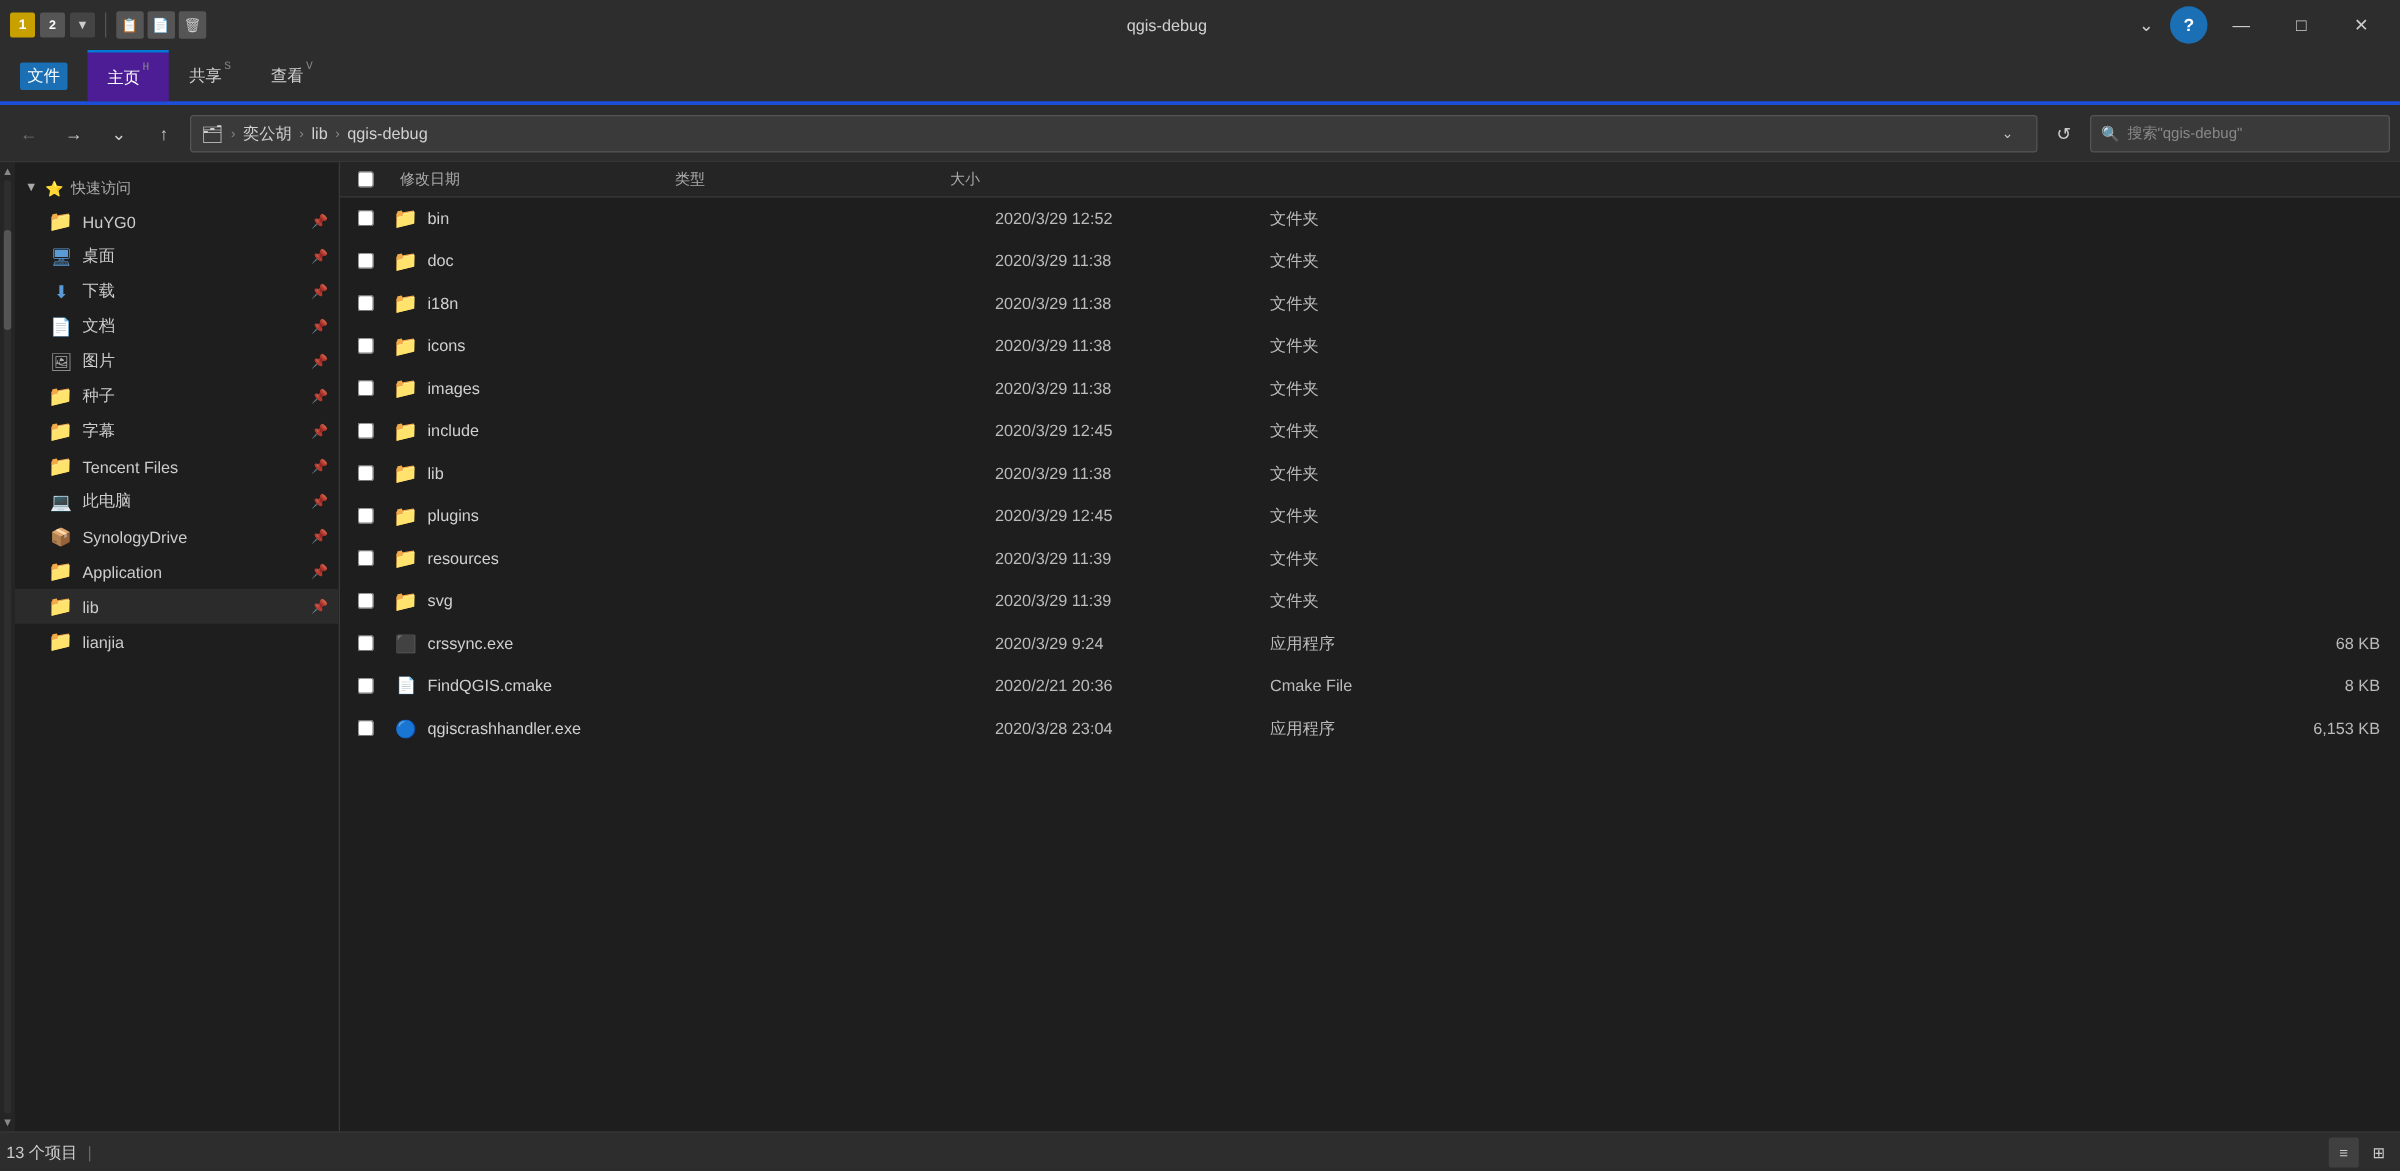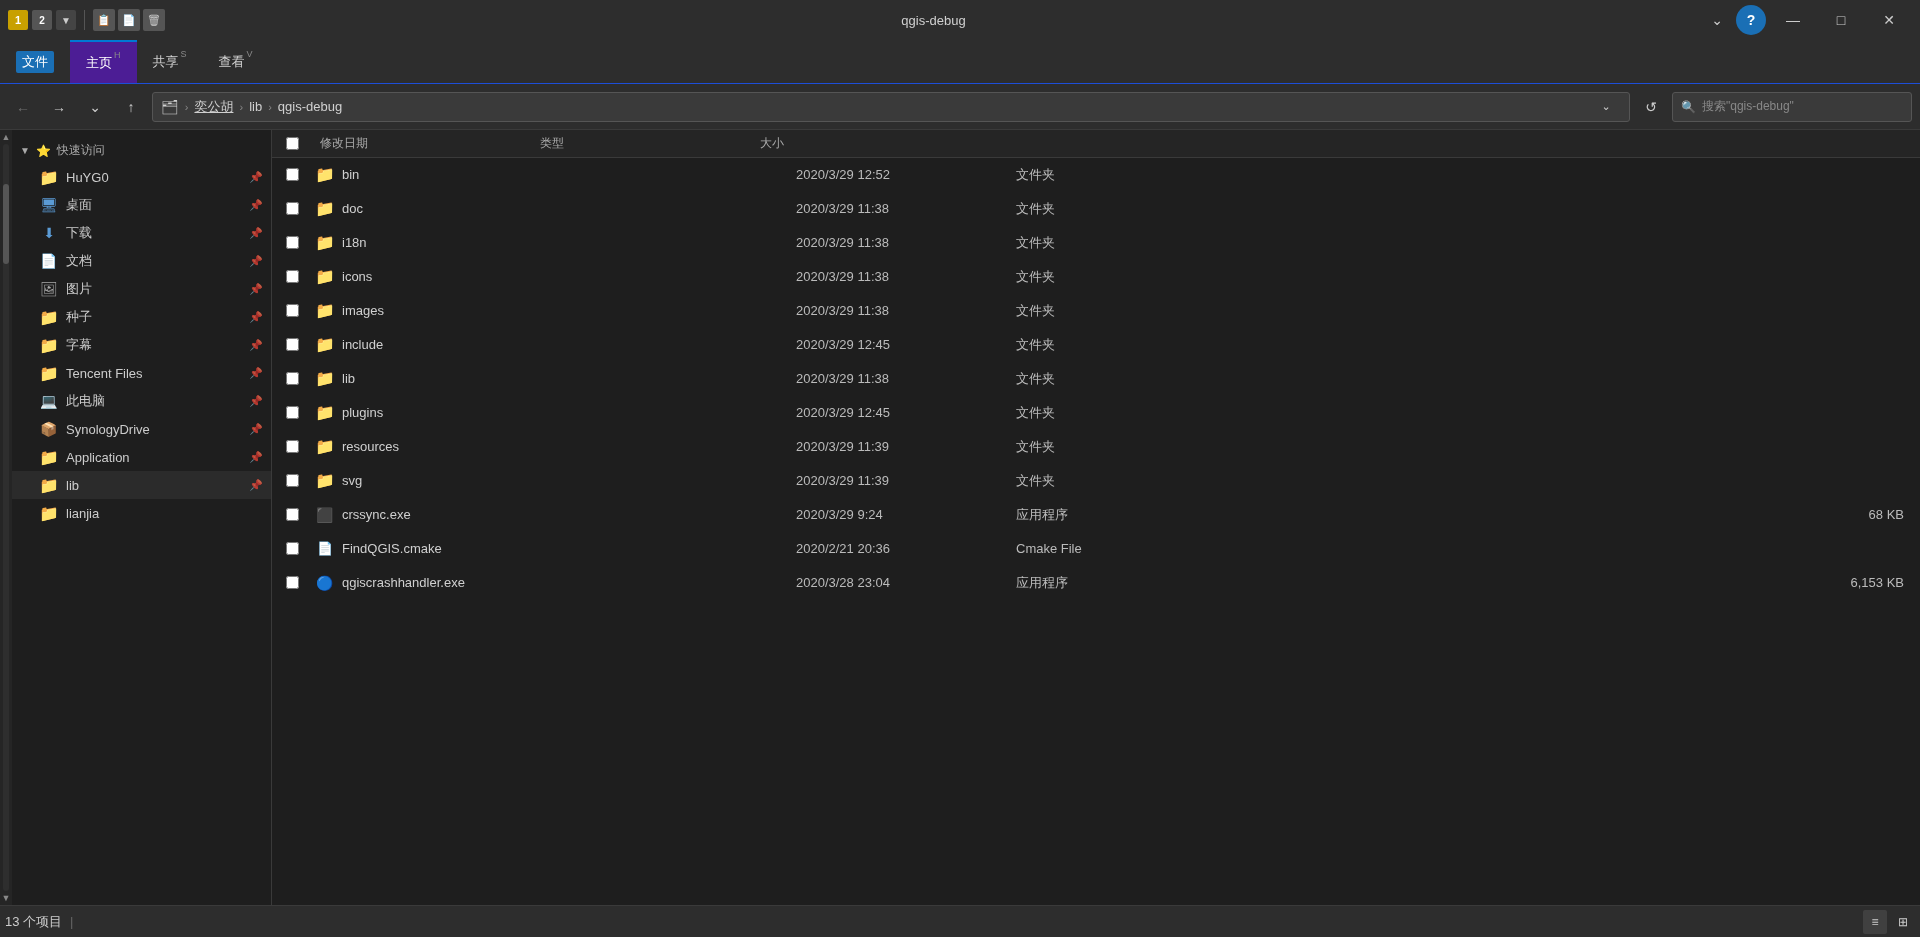--- a/index.html
+++ b/index.html
@@ -61,23 +61,24 @@
       color: #ccc;
       font-size: 14px;
       cursor: pointer;
       display: flex; align-items: center; justify-content: center;
     }
 
     
     .ribbon {
       height: 44px;
       background: #2d2d2d;
-      border-bottom: 1px solid #1d4ed8;
+      border-bottom: 3px solid #1d4ed8;
       display: flex;
       align-items: stretch;
+      font-family: Liberation Mono, monospace;
     }
     .ribbon-tab {
       padding: 0 16px;
       display: flex; align-items: center;
       font-size: 13px;
       cursor: pointer;
       color: #d0d0d0;
     }
     .ribbon-tab.active {
       background: #4c1d95;
@@ -337,21 +338,21 @@
 </div>
 
 <div class="address-row">
   <button class="nav-btn disabled">←</button>
   <button class="nav-btn">→</button>
   <button class="nav-btn">⌄</button>
   <button class="nav-btn">↑</button>
   <div class="address-bar">
     <span style="font-size:14px;">🗂</span>
     <span class="breadcrumb-sep">›</span>
-    <span style="color:#d0d0d0;cursor:pointer;text-decoration:underline;">奕公胡</span>
+    <span style="color:#d0d0d0;cursor:pointer;">奕公胡</span>
     <span class="breadcrumb-sep">›</span>
     <span style="color:#d0d0d0;cursor:pointer;">lib</span>
     <span class="breadcrumb-sep">›</span>
     <span style="color:#d0d0d0;cursor:pointer;">qgis-debug</span>
     <button class="nav-btn" style="margin-left:auto;font-size:11px;">⌄</button>
   </div>
   <button class="address-refresh">↺</button>
   <div class="search-bar">
     <span style="font-size:12px;">🔍</span>
     <span style="font-size:12px;color:#888;">搜索"qgis-debug"</span>
@@ -628,20 +629,21 @@
       <input type="checkbox" style="accent-color: rgb(85, 85, 85);">
     </div>
     <div class="file-name-cell">
       <div class="file-icon">
               <span style="color:#aaa;font-size:13px;">📄</span>
             </div>
       <span class="file-name-text">FindQGIS.cmake</span>
     </div>
     <div class="file-date">2020/2/21 20:36</div>
     <div class="file-type">Cmake File</div>
+    <div class="file-size">8 KB</div>
   </div>
         <div class="file-row">
     <div class="col-check">
       <input type="checkbox" style="accent-color: rgb(85, 85, 85);">
     </div>
     <div class="file-name-cell">
       <div class="file-icon">
               <span style="color:#3ca83c;font-size:14px;">🔵</span>
             </div>
       <span class="file-name-text">qgiscrashhandler.exe</span>

